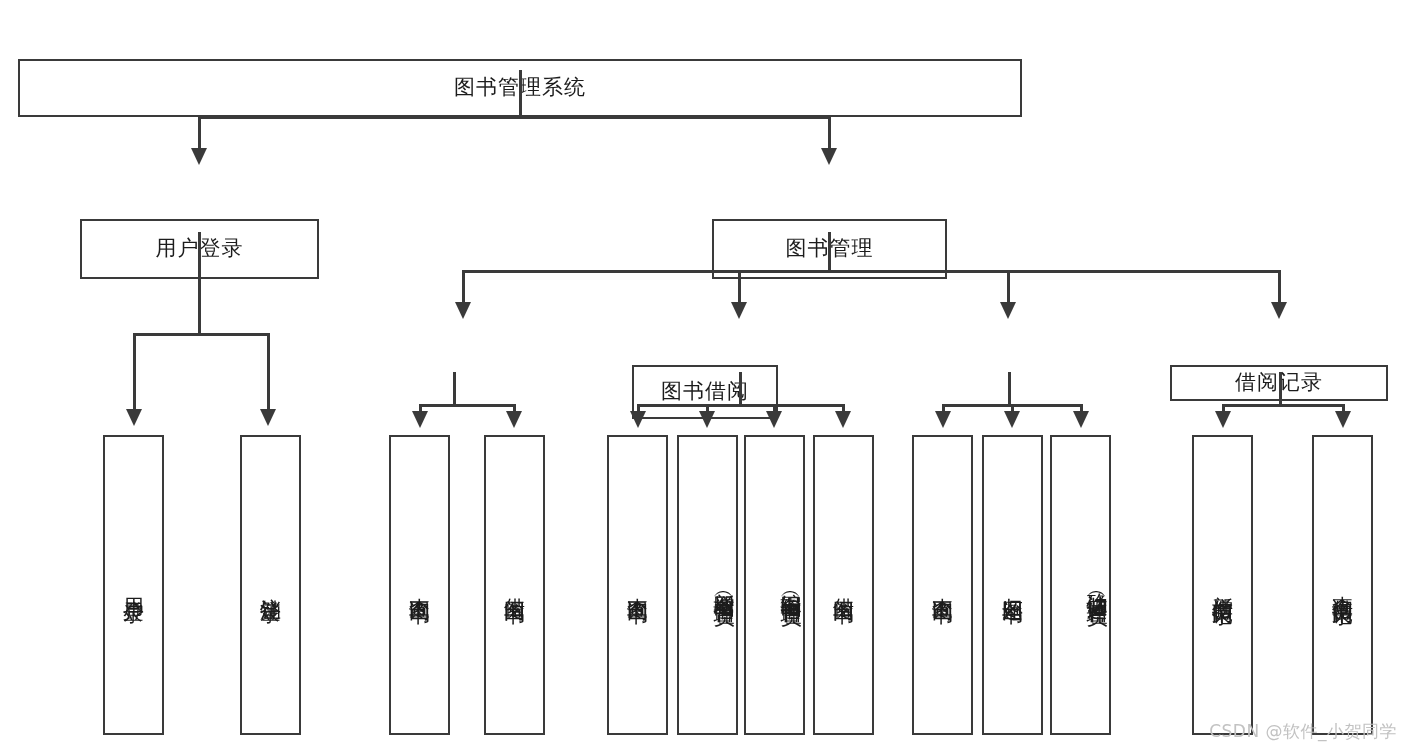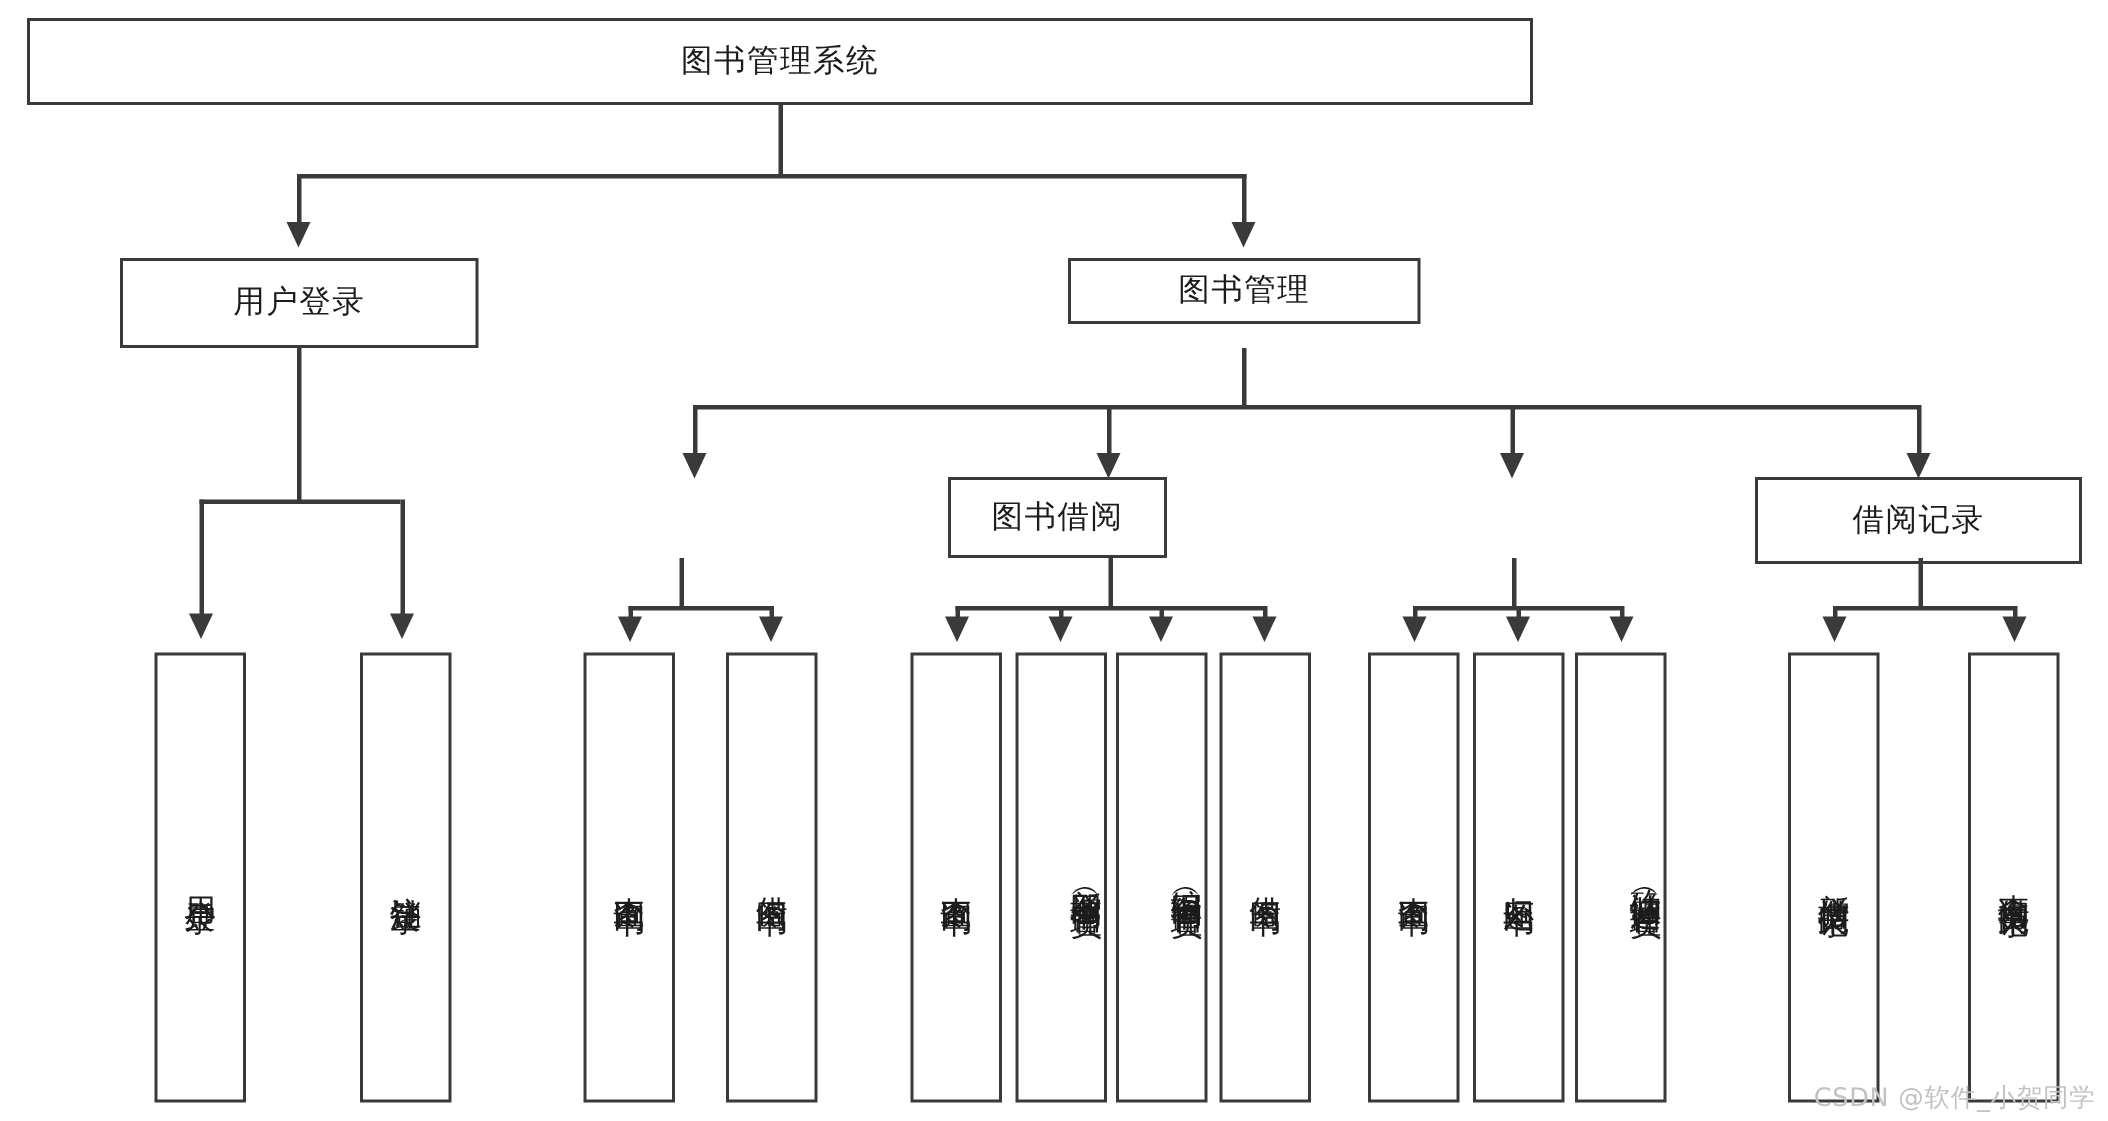--- a/index.html
+++ b/index.html
@@ -24,20 +24,21 @@
     background: #ffffff;
     display: flex;
     align-items: center;
     justify-content: center;
     color: #1c1c1c;
   }
   .node-h {
     font-size: 21px;
     letter-spacing: 1px;
     line-height: 1.2;
+    margin-top: 47px;
   }
   .node-v {
     writing-mode: vertical-rl;
     text-orientation: upright;
     font-size: 21px;
     letter-spacing: 2px;
     line-height: 1.15;
     padding-top: 4px;
     padding-bottom: 4px;
     align-items: flex-start;
@@ -87,21 +88,21 @@
   <div class="seg seg-v" style="left:198px; top:116px; width:2.5px; height:34px;"></div>
   <div class="arrow" style="left:191px; top:148px;"></div>
 
   <div class="seg seg-v" style="left:828px; top:116px; width:2.5px; height:34px;"></div>
   <div class="arrow" style="left:821px; top:148px;"></div>
 
   <div class="node node-h" style="left:80px; top:172px; width:239px; height:60px;">
     <span>用户登录</span>
   </div>
 
-  <div class="node node-h" style="left:712px; top:172px; width:235px; height:44px;">
+  <div class="node node-h" style="left:712px; top:172px; width:235px; height:60px;">
     <span>图书管理</span>
   </div>
 
   <div class="seg seg-v" style="left:198px; top:232px; width:2.5px; height:103px;"></div>
   <div class="seg seg-h" style="left:133px; top:333px; width:134px; height:2.5px;"></div>
   <div class="seg seg-v" style="left:133px; top:333px; width:2.5px; height:78px;"></div>
   <div class="arrow" style="left:126px; top:409px;"></div>
   <div class="seg seg-v" style="left:267px; top:333px; width:2.5px; height:78px;"></div>
   <div class="arrow" style="left:260px; top:409px;"></div>
 
@@ -116,21 +117,21 @@
 
   <div class="seg seg-v" style="left:1007px; top:270px; width:2.5px; height:34px;"></div>
   <div class="arrow" style="left:1000px; top:302px;"></div>
 
   <div class="seg seg-v" style="left:1278px; top:270px; width:2.5px; height:34px;"></div>
   <div class="arrow" style="left:1271px; top:302px;"></div>
 
   <div class="node node-h" style="left:632px; top:318px; width:146px; height:54px;">
     <span>图书借阅</span>
   </div>
-  <div class="node node-h" style="left:1170px; top:318px; width:218px; height:58px;">
+  <div class="node node-h" style="left:1170px; top:318px; width:218px; height:36px;">
     <span>借阅记录</span>
   </div>
 
   <div class="seg seg-v" style="left:453px; top:372px; width:2.5px; height:34px;"></div>
   <div class="seg seg-h" style="left:419px; top:404px; width:96px; height:2.5px;"></div>
   <div class="seg seg-v" style="left:419px; top:404px; width:2.5px; height:14px;"></div>
   <div class="arrow" style="left:412px; top:411px;"></div>
   <div class="seg seg-v" style="left:513px; top:404px; width:2.5px; height:14px;"></div>
   <div class="arrow" style="left:506px; top:411px;"></div>
 

